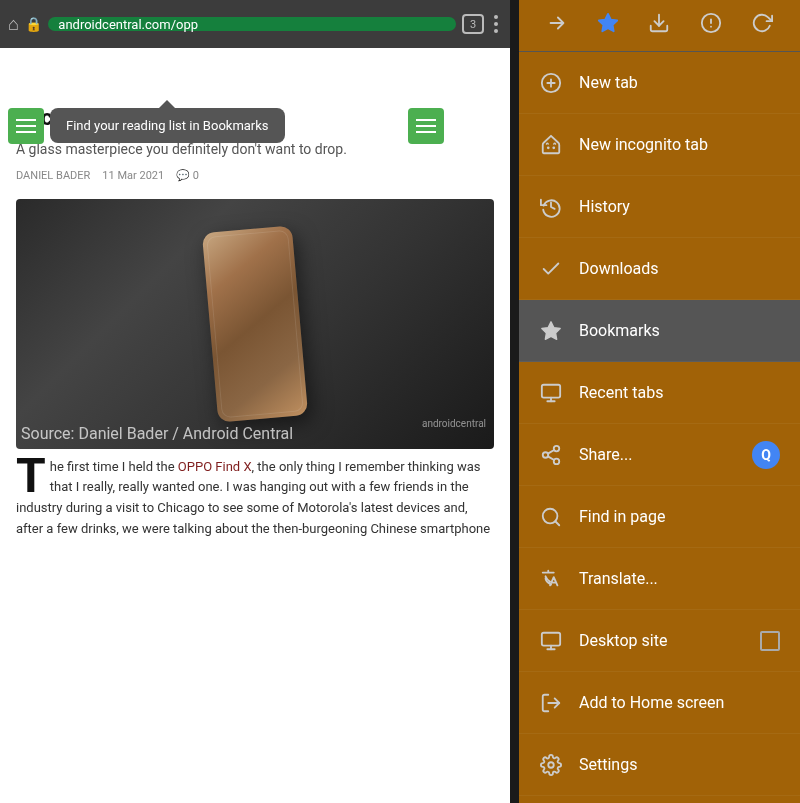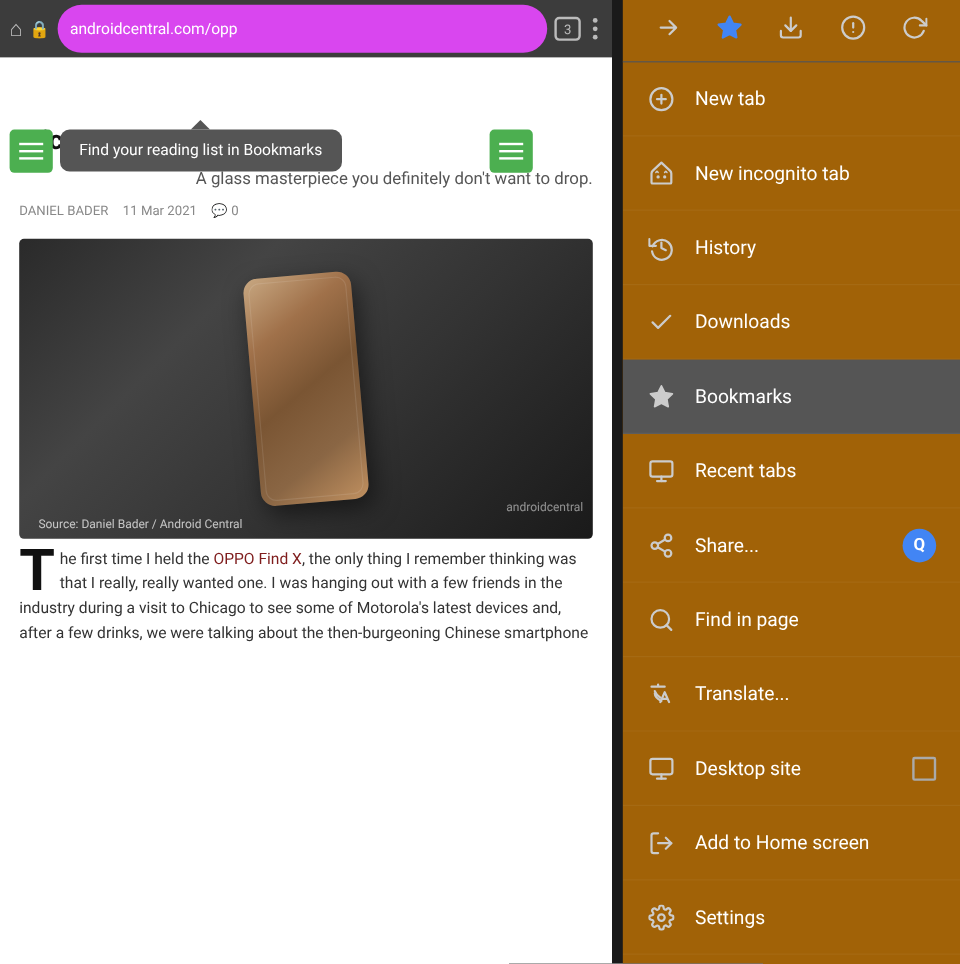--- a/index.html
+++ b/index.html
@@ -40,26 +40,26 @@
       font-size: 18px;
     }
 
     .addr-lock-icon {
       color: #bbb;
       font-size: 14px;
     }
 
     .addr-url {
       flex: 1;
-      background: #d946ef;
+      background: #15803d;
       border-radius: 20px;
       color: #fff;
       font-size: 13px;
       padding: 4px 10px;
-      height: 40px;
+      height: 14px;
       display: flex;
       align-items: center;
     }
 
     .addr-tabs-badge {
       background: transparent;
       border: 2px solid #bbb;
       border-radius: 4px;
       color: #bbb;
       font-size: 11px;
@@ -180,21 +180,21 @@
       font-size: 22px;
       font-weight: bold;
       color: #111;
       line-height: 1.3;
       margin-bottom: 8px;
     }
 
     .article-subtitle {
       font-size: 14px;
       color: #555;
-      text-align: right;
+      text-align: left;
       margin-bottom: 12px;
     }
 
     .article-meta {
       display: flex;
       gap: 12px;
       font-size: 11px;
       color: #888;
       margin-bottom: 17px;
       align-items: center;
@@ -227,22 +227,22 @@
       content: '';
       position: absolute;
       top: 4px; left: 4px; right: 4px; bottom: 4px;
       border: 1px solid rgba(255,255,255,0.1);
       border-radius: 9px;
     }
 
     .image-source {
       position: absolute;
       bottom: 6px;
-      left: 16px;
-      font-size: 10px;
+      left: 5px;
+      font-size: 16px;
       color: rgba(255,255,255,0.7);
       text-align: right;
     }
 
     .watermark {
       position: absolute;
       bottom: 20px;
       right: 8px;
       font-size: 10px;
       color: rgba(255,255,255,0.5);

